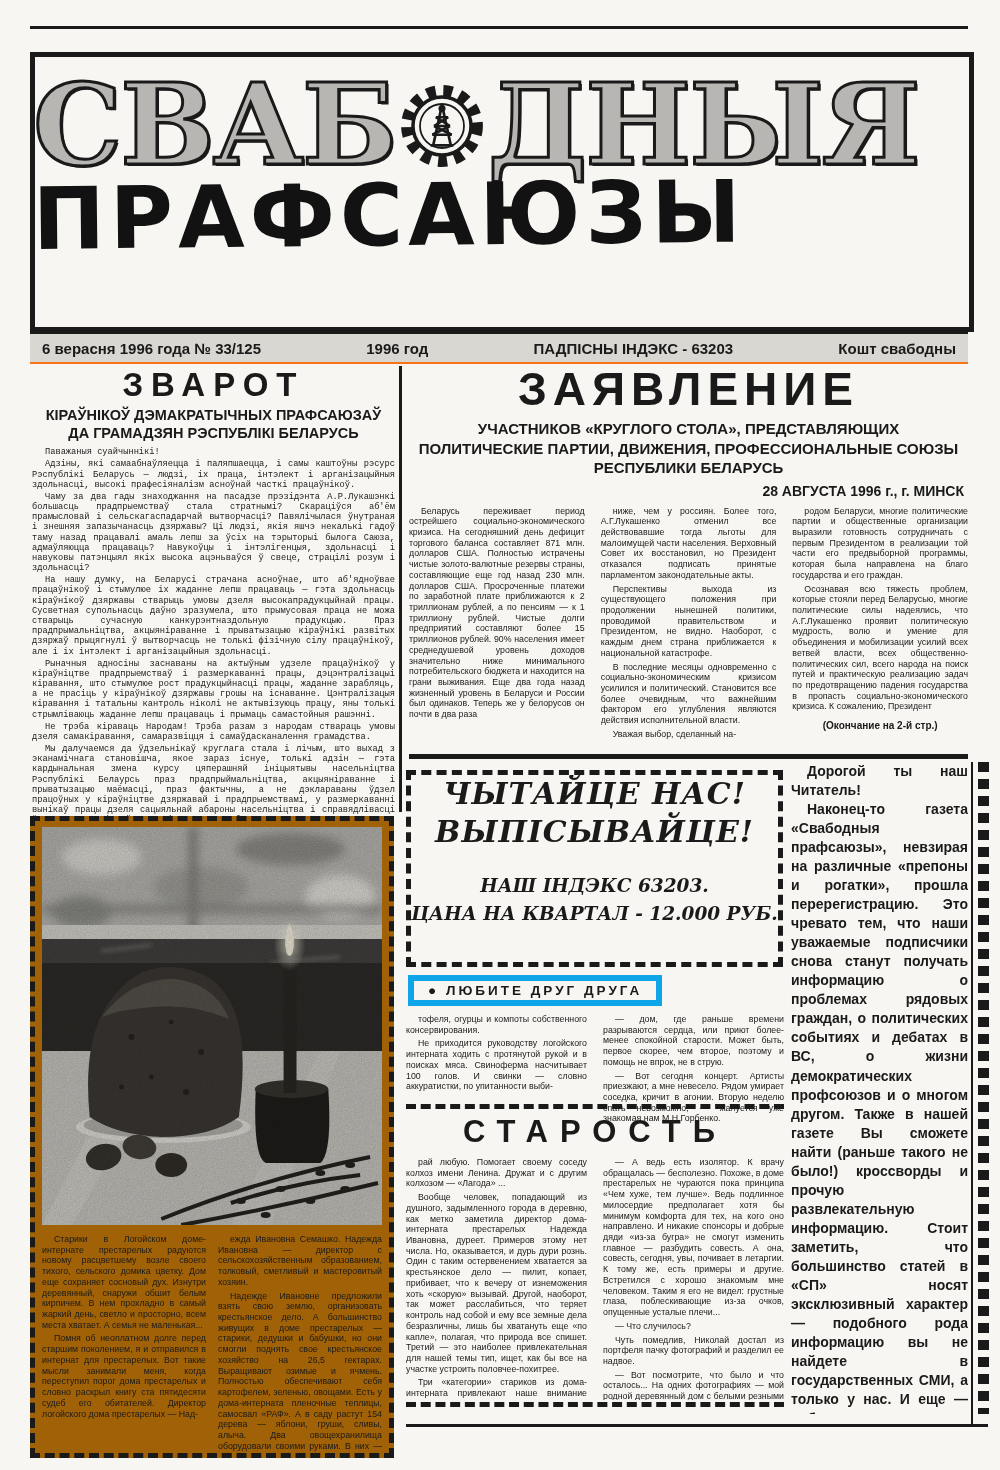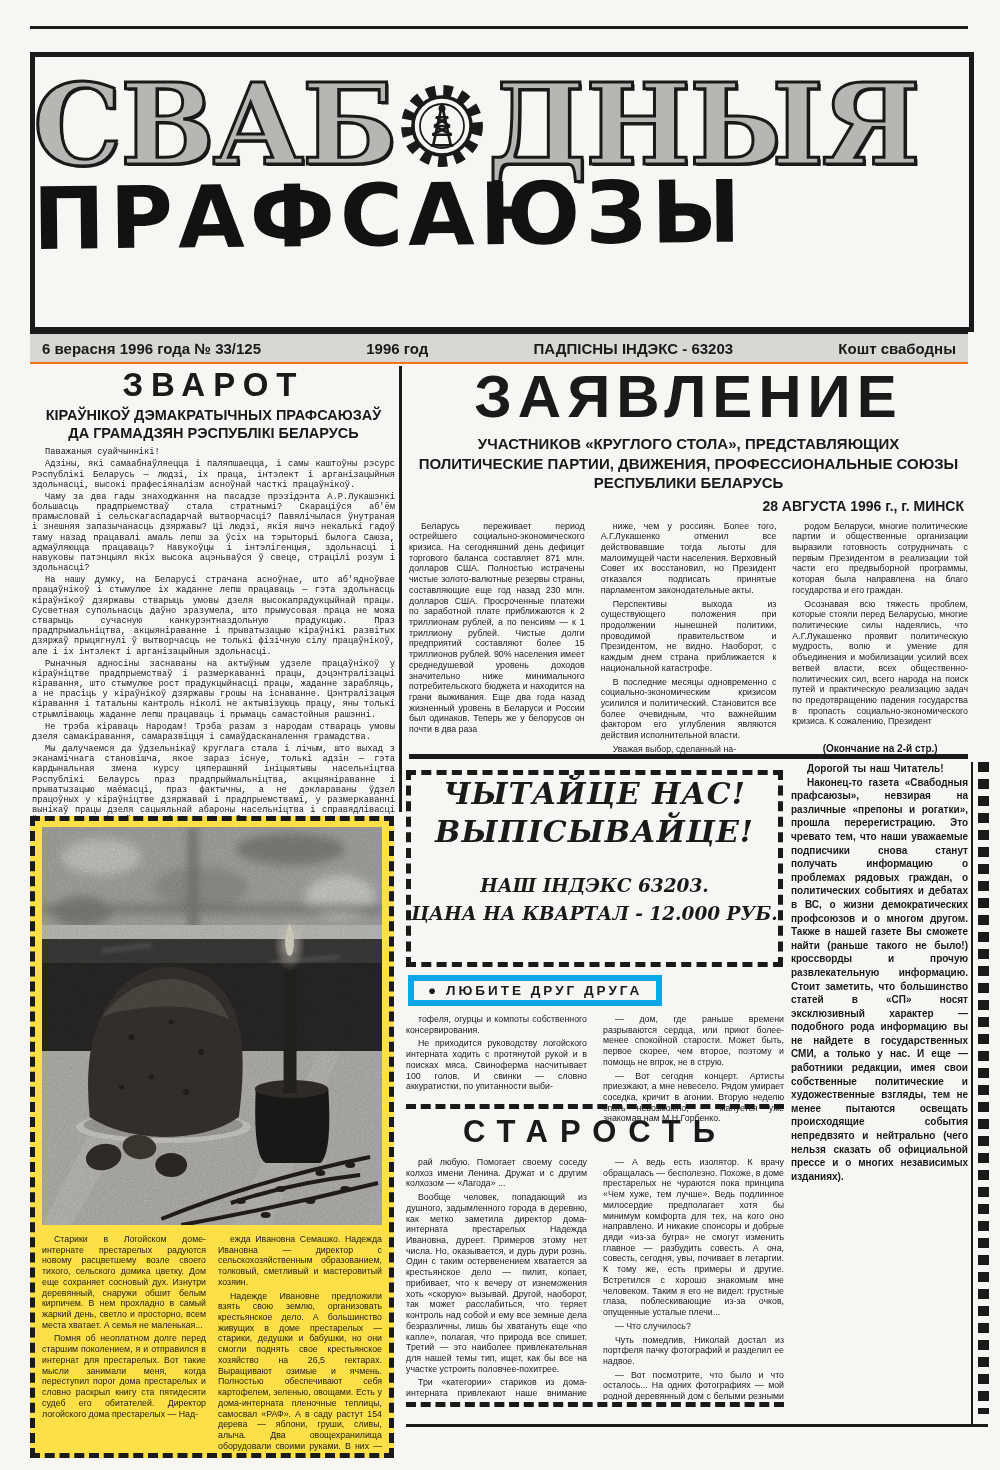--- a/index.html
+++ b/index.html
@@ -20,27 +20,27 @@
   
   .zvarot{left:32px;top:366px;width:363px;height:452px;overflow:hidden;}
   .zvarot h1{margin:0;font-size:33px;letter-spacing:8px;text-align:center;font-weight:800;}
   .zvarot h2{margin:2px 0 5px 0;font-size:14.5px;line-height:1.25;text-align:center;font-weight:800;}
   .smalltext p{margin:0 0 2px 0;font-size:8.7px;line-height:1.17;text-align:justify;text-indent:13px;font-family:Liberation Mono, monospace;}
   .zvarot .sigs{margin-top:5px;font-size:12px;font-weight:700;line-height:1.32;}
   .v-divider{left:399px;top:366px;width:3px;height:446px;}
 
   
   .zayav{left:409px;top:362px;width:559px;height:392px;overflow:hidden;}
-  .zayav h1{margin:0;font-size:60px;letter-spacing:6px;text-align:center;font-weight:800;}
+  .zayav h1{margin:0;font-size:46px;letter-spacing:6px;text-align:center;font-weight:800;}
   .zayav h2{margin:3px 6px 0 6px;font-size:15px;line-height:1.3;text-align:center;font-weight:800;}
   .zayav .zdate{margin:5px 4px 7px 0;text-align:right;font-weight:800;font-size:14px;}
   .cols{display:flex;gap:16px;}
   .cols .col{flex:1;overflow:hidden;}
   .cols .col p{margin:0 0 3px 0;font-size:8.8px;line-height:1.22;text-align:justify;text-indent:12px;}
-  .contin{margin-top:16px;text-align:center;font-weight:800;font-size:10px;}
+  .contin{margin-top:8px;text-align:center;font-weight:800;font-size:10px;}
   .thick-bar{left:409px;top:754px;width:559px;height:5px;}
 
   
   .adbox{left:406px;top:770px;width:377px;height:197px;border:5px dashed #1a1a1a;box-sizing:border-box;text-align:center;font-family:"DejaVu Serif",serif;font-style:italic;overflow:hidden;}
   .adbox .big{font-size:30px;font-weight:800;line-height:1.25;letter-spacing:1px;}
   .adbox .big:first-child{}
   .adbox .mid{font-size:18.5px;font-weight:700;line-height:1.5;}
   .adbox .gapper{height:22px;}
 
   
@@ -52,26 +52,26 @@
   .sep1{left:406px;top:1104px;width:378px;}
 
   
   .starost{left:406px;top:1114px;width:378px;height:286px;overflow:hidden;}
   .starost h1{margin:0 0 7px 0;font-size:31px;letter-spacing:12px;text-align:center;font-weight:800;}
   .sep2{left:406px;top:1402px;width:378px;}
   .hr-bottom{left:406px;top:1424px;width:582px;height:3px;}
 
   
   .reader{left:791px;top:762px;width:177px;height:652px;overflow:hidden;}
-  .reader p{margin:0;font-size:10px;line-height:1.36;font-weight:700;text-align:justify;text-indent:16px;word-spacing:1px;}
+  .reader p{margin:0;font-size:14px;line-height:1.36;font-weight:700;text-align:justify;text-indent:16px;word-spacing:1px;}
   .v-line-right{left:971px;top:762px;width:2px;height:662px;}
   .dash-strip{left:978px;top:762px;width:11px;height:652px;background:repeating-linear-gradient(180deg,#1a1a1a 0 10px,transparent 10px 17px);}
 
   
-  .photobox{left:30px;top:816px;width:364px;height:642px;border:5px dashed #1a1a1a;box-sizing:border-box;padding:6px 7px;overflow:hidden;background:#fde047;}
+  .photobox{left:30px;top:816px;width:364px;height:642px;border:5px dashed #1a1a1a;box-sizing:border-box;padding:6px 7px;overflow:hidden;background:#a16207;}
   .photobox svg.photo{display:block;width:100%;height:398px;}
   .photobox .cols{margin-top:9px;gap:12px;}
 </style>
 </head>
 <body>
 
 <div class="page">
 
   <div class="abs ink rule-top"></div>
 

